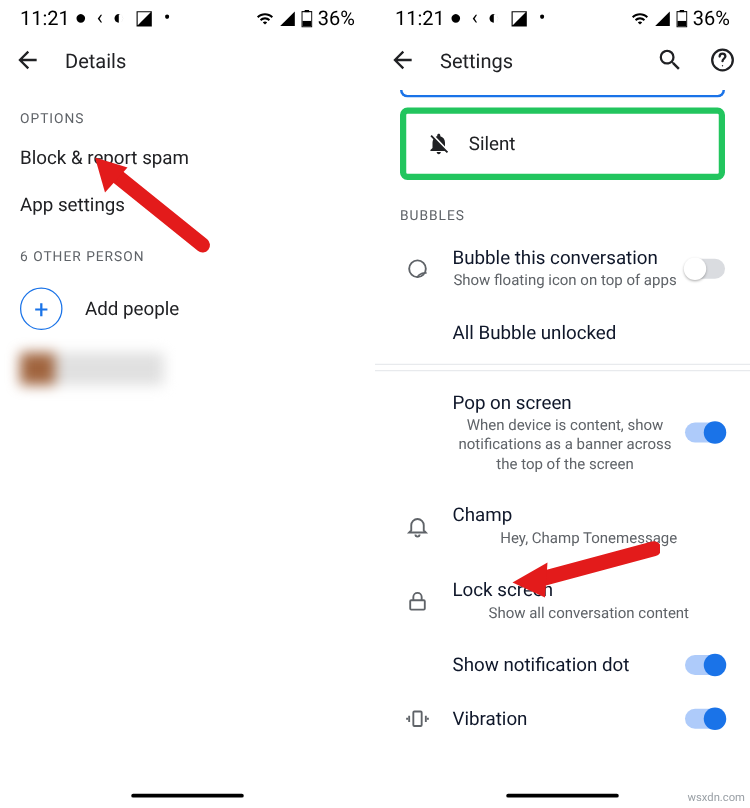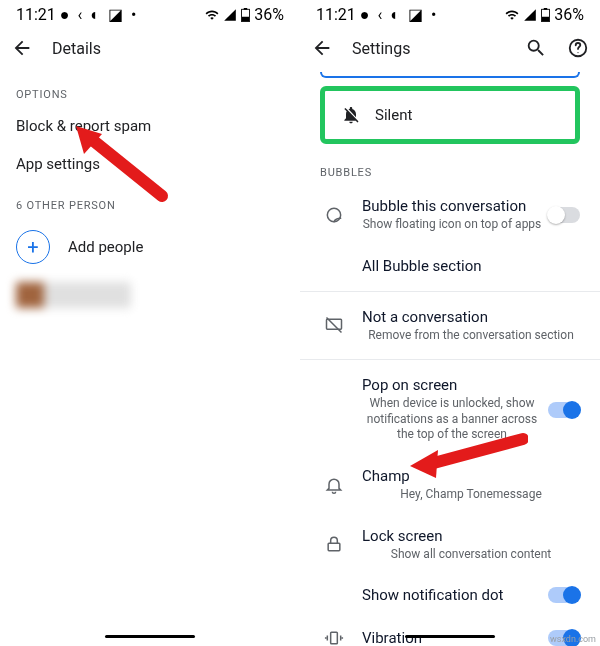--- a/index.html
+++ b/index.html
@@ -217,42 +217,30 @@
       </div>
       <div class="body">
         <div class="ttl">Bubble this conversation</div>
         <div class="sub">Show floating icon on top of apps</div>
       </div>
       <div class="switch"></div>
     </div>
     <div class="setting-row">
       <div class="leading"></div>
       <div class="body">
-          <div class="ttl">All Bubble section</div>
+          <div class="ttl">All Bubble unlocked</div>
         </div>
     </div>
     <div class="divider"></div>
-    <div class="setting-row">
-      <div class="leading">
-        <svg width="20" height="20" viewBox="0 0 24 24" fill="none" stroke="#5f6368" stroke-width="1.8">
-            <rect x="3" y="5" width="18" height="12" rx="1"></rect>
-            <path d="M3 3l18 18"></path>
-          </svg>
-      </div>
-      <div class="body">
-        <div class="ttl">Not a conversation</div>
-        <div class="sub">Remove from the conversation section</div>
-      </div>
-    </div>
     <div class="divider"></div>
     <div class="setting-row">
       <div class="leading"></div>
       <div class="body">
         <div class="ttl">Pop on screen</div>
-        <div class="sub">When device is unlocked, show notifications as a banner across the top of the screen</div>
+        <div class="sub">When device is content, show notifications as a banner across the top of the screen</div>
       </div>
       <div class="switch on"></div>
     </div>
     <div class="setting-row">
       <div class="leading">
         <svg width="20" height="20" viewBox="0 0 24 24" fill="none" stroke="#5f6368" stroke-width="1.8">
             <path d="M18 16v-5a6 6 0 10-12 0v5l-2 2h16z"></path>
             <path d="M10 20a2 2 0 004 0"></path>
           </svg>
       </div>

